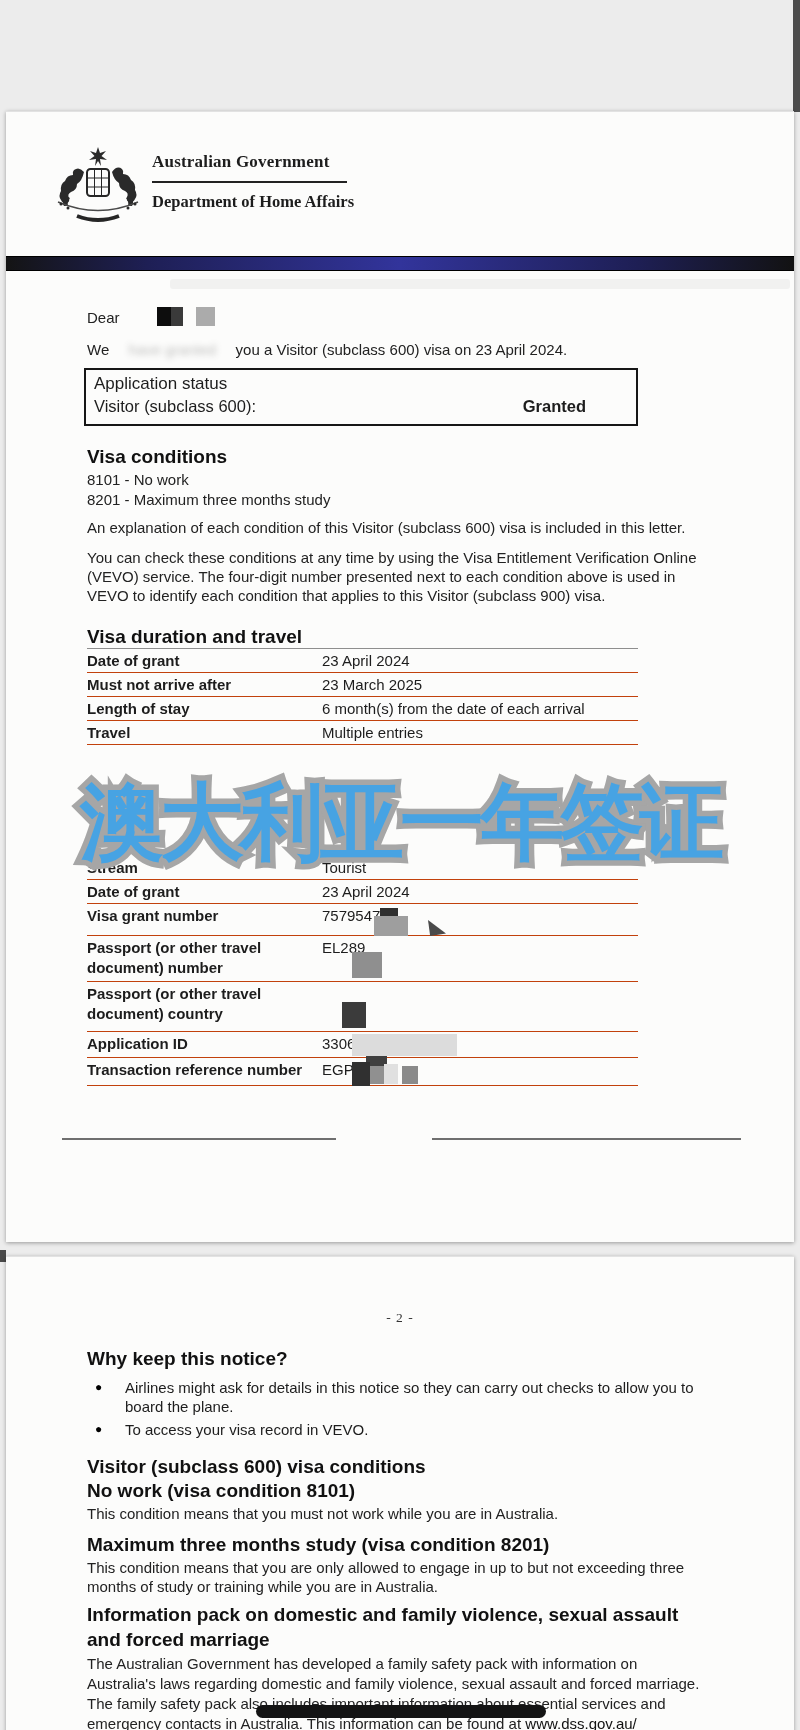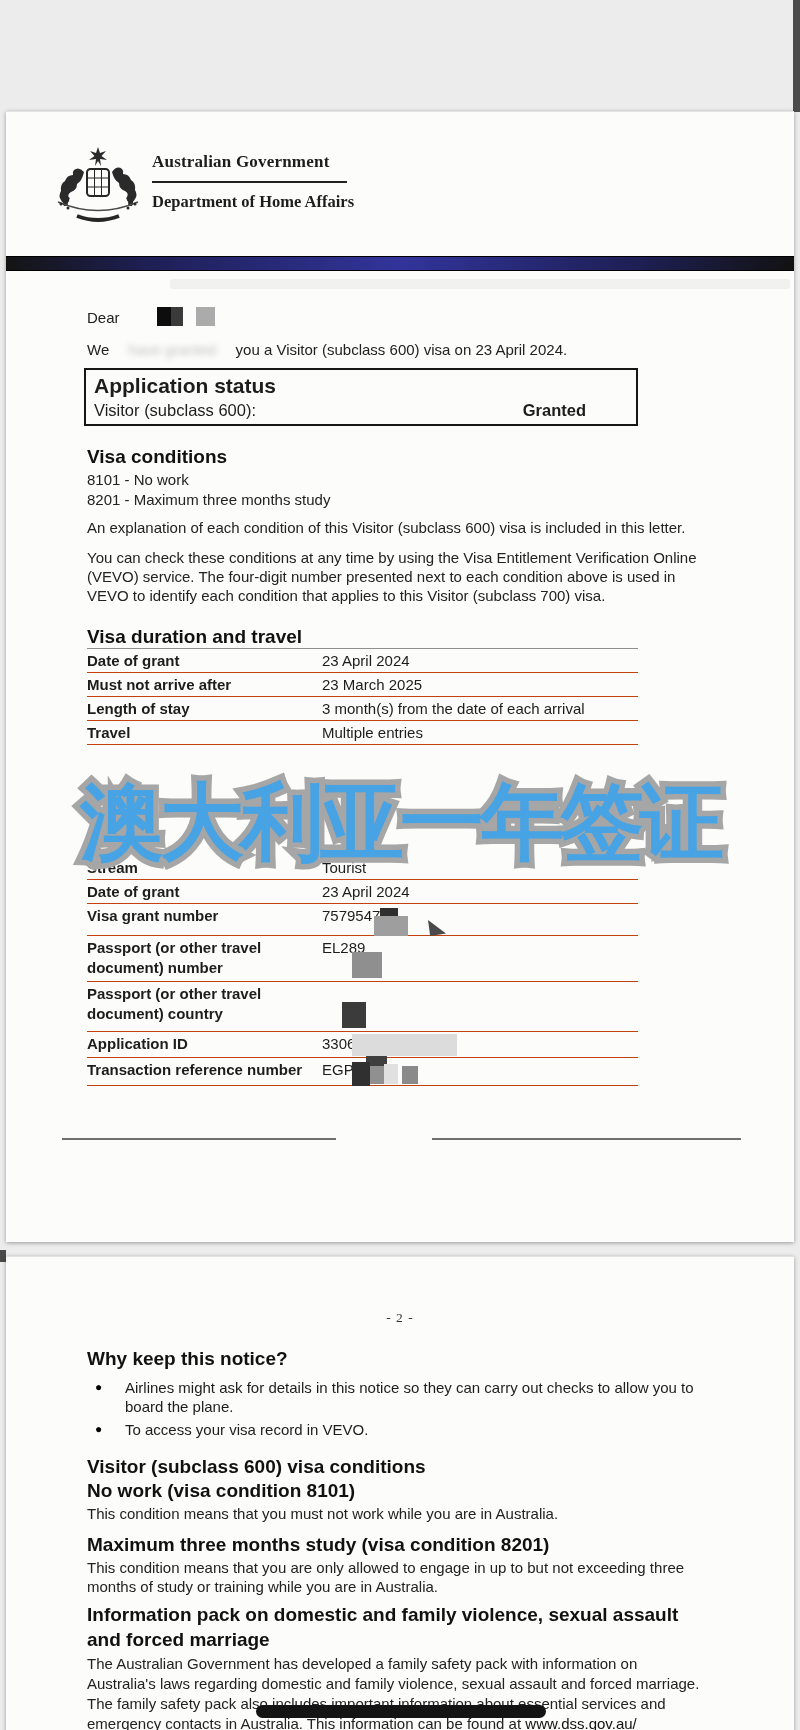--- a/index.html
+++ b/index.html
@@ -27,21 +27,21 @@
     border-top:1px solid #000; border-bottom:1px solid #000;
   }
   .smudge { background:rgba(0,0,0,.045); border-radius:3px; }
   .body-txt { font-size:15px; line-height:19px; color:#222; }
   .pre { white-space:pre-line; }
   .h2 { font-size:19px; font-weight:bold; color:#111; }
   .status-box {
     position:absolute; left:84px; top:368px; width:554px; height:58px;
     border:2px solid #161616; background:transparent; padding:4px 8px 0 8px;
   }
-  .status-title { font-size:21px; font-weight:bold; }
+  .status-title { font-size:17px; font-weight:normal; }
   .status-row { display:flex; font-size:16.5px; margin-top:3px; padding-right:42px; }
   .status-row .val { margin-left:auto; font-weight:bold; }
   .tbl { position:absolute; left:87px; width:551px; }
   .tbl.topline { border-top:1px solid #8e8e8e; }
   .trow { display:flex; border-bottom:1px solid #c2410c; align-items:flex-start; }
   .trow .lbl { width:235px; font-weight:bold; font-size:15px; line-height:20px; padding-top:2px; }
   .trow .val { flex:1; font-size:15px; line-height:20px; padding-top:2px; }
   .rH24 { height:24px; } .rH32 { height:32px; } .rH46 { height:46px; }
   .rH50 { height:50px; } .rH26 { height:26px; } .rH28 { height:28px; }
   .watermark {
@@ -133,35 +133,35 @@
     </div>
   </div>
 
   <div class="abs h2" style="left:87px; top:446px;">Visa conditions</div>
   <div class="abs body-txt" style="left:87px; top:470px;">8101 - No work</div>
   <div class="abs body-txt" style="left:87px; top:490px;">8201 - Maximum three months study</div>
 
   <div class="abs body-txt" style="left:87px; top:518px; width:665px;">An explanation of each condition of this Visitor (subclass 600) visa is included in this letter.</div>
   <div class="abs body-txt pre" style="left:87px; top:548px; width:665px;">You can check these conditions at any time by using the Visa Entitlement Verification Online
 (VEVO) service. The four-digit number presented next to each condition above is used in
-VEVO to identify each condition that applies to this Visitor (subclass 700) visa.</div>
+VEVO to identify each condition that applies to this Visitor (subclass 900) visa.</div>
 
   <div class="abs h2" style="left:87px; top:626px;">Visa duration and travel</div>
   <div class="tbl topline" style="top:648px;">
     <div class="trow rH24">
       <span class="lbl">Date of grant</span>
       <span class="val">23 April 2024</span>
     </div>
     <div class="trow rH24">
       <span class="lbl">Must not arrive after</span>
       <span class="val">23 March 2025</span>
     </div>
     <div class="trow rH24">
       <span class="lbl">Length of stay</span>
-      <span class="val">3 month(s) from the date of each arrival</span>
+      <span class="val">6 month(s) from the date of each arrival</span>
     </div>
     <div class="trow rH24">
       <span class="lbl">Travel</span>
       <span class="val">Multiple entries</span>
     </div>
   </div>
 
   <div class="watermark">
     <span class="wm-inner" data-text="澳大利亚一年签证">澳大利亚一年签证</span>
   </div>

